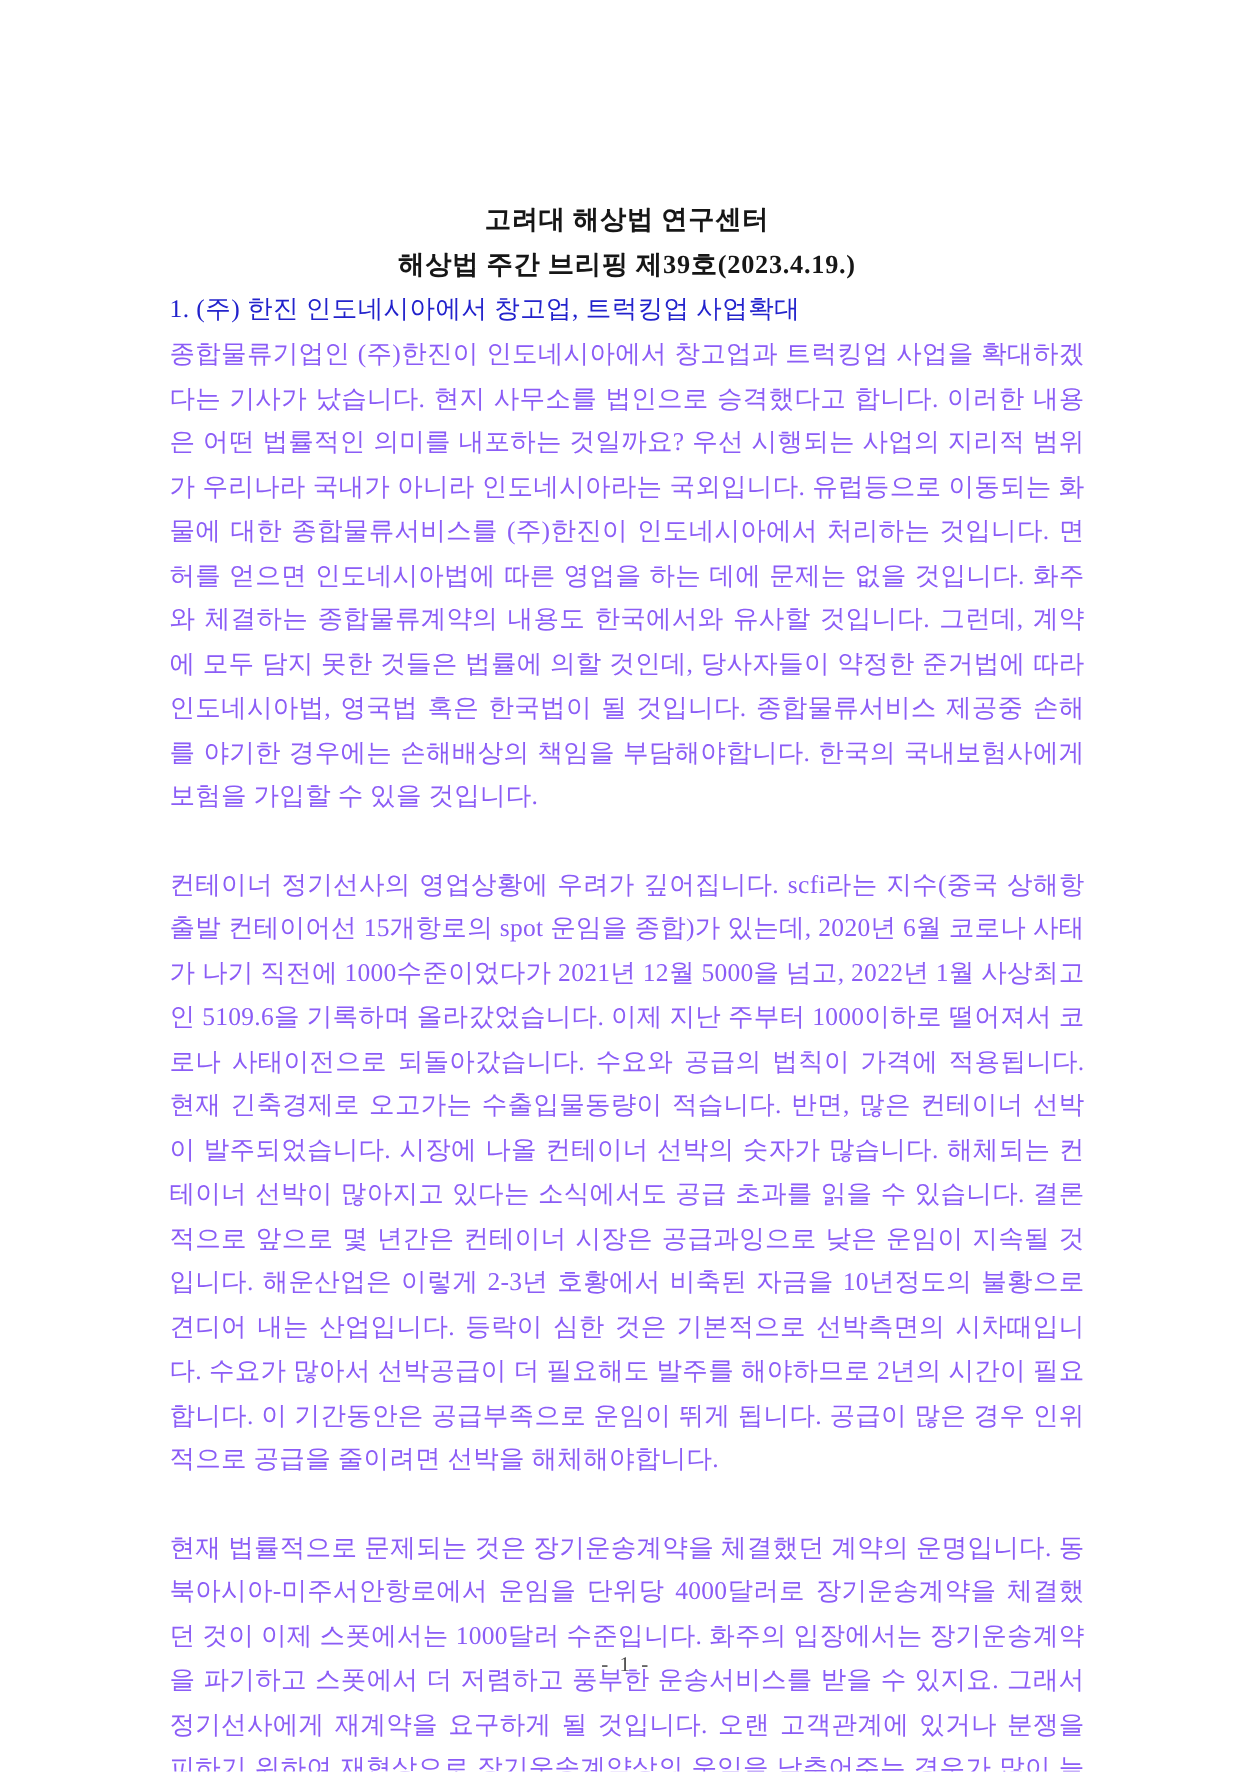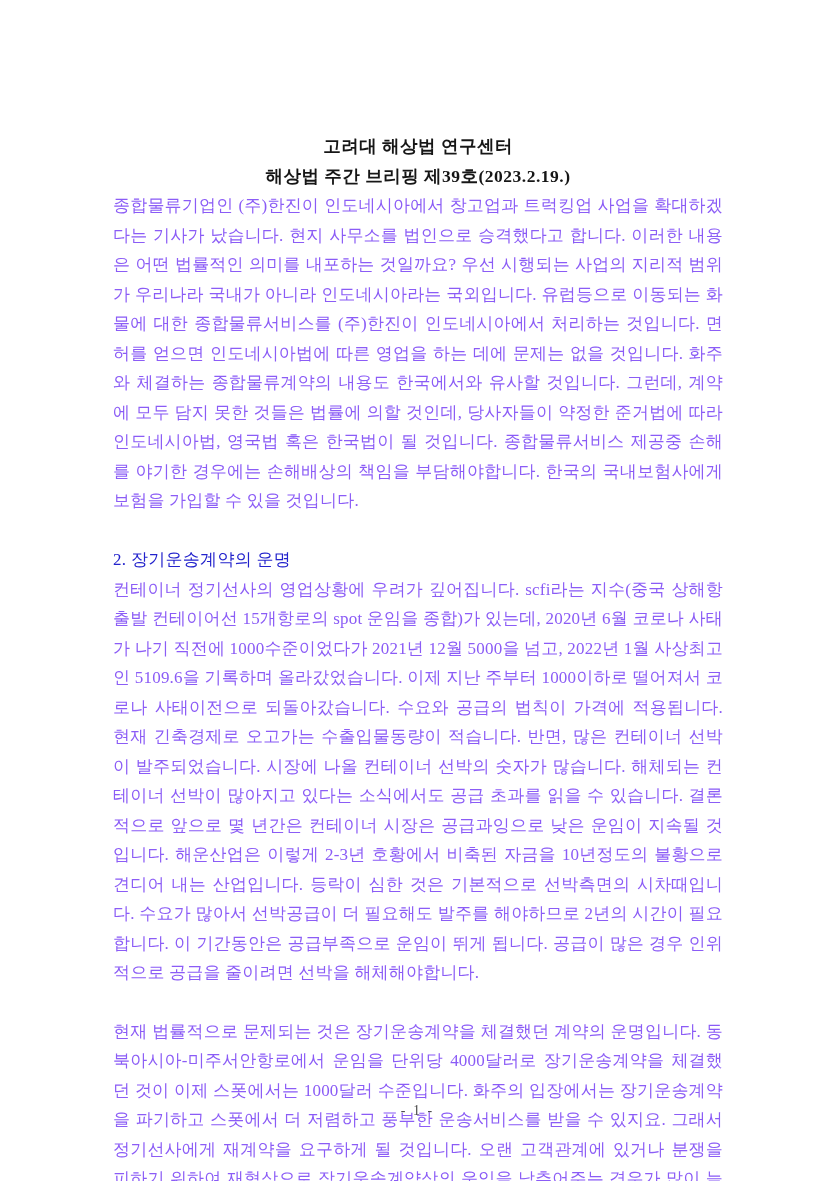--- a/index.html
+++ b/index.html
@@ -63,28 +63,28 @@
   }
 </style>
 </head>
 <body>
 
 <div class="page">
   <div class="content">
 
     <div class="doc-title">고려대 해상법 연구센터</div>
 
-    <div class="doc-subtitle">해상법 주간 브리핑 제39호(2023.2.19.)</div>
+    <div class="doc-subtitle">해상법 주간 브리핑 제39호(2023.4.19.)</div>
 
     <div class="section">
+      <div class="section-heading">1. (주) 한진 인도네시아에서 창고업, 트럭킹업 사업확대</div>
       <div class="para">종합물류기업인 (주)한진이 인도네시아에서 창고업과 트럭킹업 사업을 확대하겠다는 기사가 났습니다. 현지 사무소를 법인으로 승격했다고 합니다. 이러한 내용은 어떤 법률적인 의미를 내포하는 것일까요? 우선 시행되는 사업의 지리적 범위가 우리나라 국내가 아니라 인도네시아라는 국외입니다. 유럽등으로 이동되는 화물에 대한 종합물류서비스를 (주)한진이 인도네시아에서 처리하는 것입니다. 면허를 얻으면 인도네시아법에 따른 영업을 하는 데에 문제는 없을 것입니다. 화주와 체결하는 종합물류계약의 내용도 한국에서와 유사할 것입니다. 그런데, 계약에 모두 담지 못한 것들은 법률에 의할 것인데, 당사자들이 약정한 준거법에 따라 인도네시아법, 영국법 혹은 한국법이 될 것입니다. 종합물류서비스 제공중 손해를 야기한 경우에는 손해배상의 책임을 부담해야합니다. 한국의 국내보험사에게 보험을 가입할 수 있을 것입니다.</div>
     </div>
 
     <div class="section gap-1">
-      <div class="section-heading">2. 장기운송계약의 운명</div>
       <div class="para">컨테이너 정기선사의 영업상황에 우려가 깊어집니다. scfi라는 지수(중국 상해항 출발 컨테이어선 15개항로의 spot 운임을 종합)가 있는데, 2020년 6월 코로나 사태가 나기 직전에 1000수준이었다가 2021년 12월 5000을 넘고, 2022년 1월 사상최고인 5109.6을 기록하며 올라갔었습니다. 이제 지난 주부터 1000이하로 떨어져서 코로나 사태이전으로 되돌아갔습니다. 수요와 공급의 법칙이 가격에 적용됩니다. 현재 긴축경제로 오고가는 수출입물동량이 적습니다. 반면, 많은 컨테이너 선박이 발주되었습니다. 시장에 나올 컨테이너 선박의 숫자가 많습니다. 해체되는 컨테이너 선박이 많아지고 있다는 소식에서도 공급 초과를 읽을 수 있습니다. 결론적으로 앞으로 몇 년간은 컨테이너 시장은 공급과잉으로 낮은 운임이 지속될 것입니다. 해운산업은 이렇게 2-3년 호황에서 비축된 자금을 10년정도의 불황으로 견디어 내는 산업입니다. 등락이 심한 것은 기본적으로 선박측면의 시차때입니다. 수요가 많아서 선박공급이 더 필요해도 발주를 해야하므로 2년의 시간이 필요합니다. 이 기간동안은 공급부족으로 운임이 뛰게 됩니다. 공급이 많은 경우 인위적으로 공급을 줄이려면 선박을 해체해야합니다.</div>
       <div class="para gap-1">현재 법률적으로 문제되는 것은 장기운송계약을 체결했던 계약의 운명입니다. 동북아시아-미주서안항로에서 운임을 단위당 4000달러로 장기운송계약을 체결했던 것이 이제 스폿에서는 1000달러 수준입니다. 화주의 입장에서는 장기운송계약을 파기하고 스폿에서 더 저렴하고 풍부한 운송서비스를 받을 수 있지요. 그래서 정기선사에게 재계약을 요구하게 될 것입니다. 오랜 고객관계에 있거나 분쟁을 피하기 위하여 재협상으로 장기운송계약상의 운임을 낮추어주는 경우가 많이 늘어난다고 합니다. 현명합니다.</div>
     </div>
 
   </div>
 
   <div class="footer-pageno">- 1 -</div>
 </div>
 
 </body></html>

